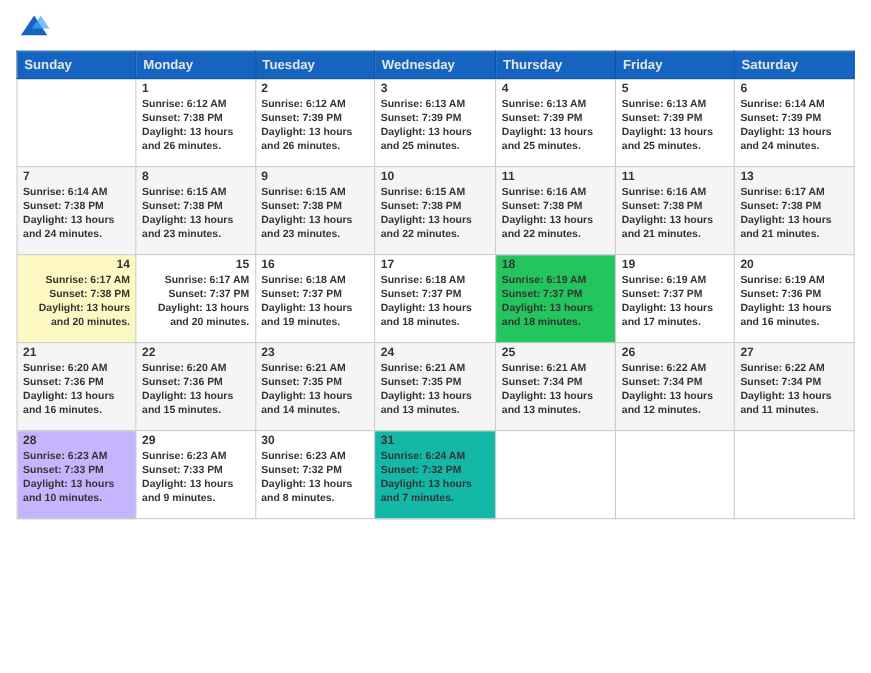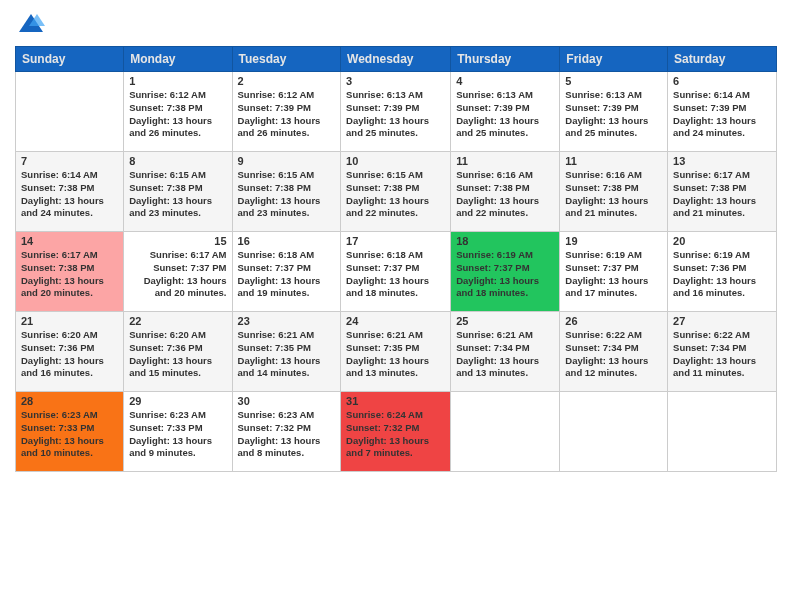--- a/index.html
+++ b/index.html
@@ -184,21 +184,21 @@
           <td style="background: rgb(245, 245, 245);">
             <span class="day-number">11</span>
             <div class="day-info">Sunrise: 6:16 AM<br>Sunset: 7:38 PM<br>Daylight: 13 hours and 21 minutes.</div>
           </td>
           <td style="background: rgb(245, 245, 245);">
             <span class="day-number">13</span>
             <div class="day-info">Sunrise: 6:17 AM<br>Sunset: 7:38 PM<br>Daylight: 13 hours and 21 minutes.</div>
           </td>
         </tr>
         <tr>
-          <td style="background: #fca5a5;">
+          <td style="background: #fef9c3; text-align: right;">
             <span class="day-number">14</span>
             <div class="day-info">Sunrise: 6:17 AM<br>Sunset: 7:38 PM<br>Daylight: 13 hours and 20 minutes.</div>
           </td>
           <td style="background: rgb(255, 255, 255); text-align: right;">
             <span class="day-number">15</span>
             <div class="day-info">Sunrise: 6:17 AM<br>Sunset: 7:37 PM<br>Daylight: 13 hours and 20 minutes.</div>
           </td>
           <td style="background: rgb(255, 255, 255); margin-left: 15px;">
             <span class="day-number">16</span>
             <div class="day-info">Sunrise: 6:18 AM<br>Sunset: 7:37 PM<br>Daylight: 13 hours and 19 minutes.</div>
@@ -244,33 +244,33 @@
           <td style="background: rgb(245, 245, 245);">
             <span class="day-number">26</span>
             <div class="day-info">Sunrise: 6:22 AM<br>Sunset: 7:34 PM<br>Daylight: 13 hours and 12 minutes.</div>
           </td>
           <td style="background: rgb(245, 245, 245);">
             <span class="day-number">27</span>
             <div class="day-info">Sunrise: 6:22 AM<br>Sunset: 7:34 PM<br>Daylight: 13 hours and 11 minutes.</div>
           </td>
         </tr>
         <tr>
-          <td style="background: #f97316;">
+          <td style="background: #c4b5fd;">
             <span class="day-number">28</span>
             <div class="day-info">Sunrise: 6:23 AM<br>Sunset: 7:33 PM<br>Daylight: 13 hours and 10 minutes.</div>
           </td>
           <td style="background: rgb(255, 255, 255);">
             <span class="day-number">29</span>
             <div class="day-info">Sunrise: 6:23 AM<br>Sunset: 7:33 PM<br>Daylight: 13 hours and 9 minutes.</div>
           </td>
           <td style="background: rgb(255, 255, 255);">
             <span class="day-number">30</span>
             <div class="day-info">Sunrise: 6:23 AM<br>Sunset: 7:32 PM<br>Daylight: 13 hours and 8 minutes.</div>
           </td>
-          <td style="background: #ef4444; margin-top: 20px;">
+          <td style="background: #14b8a6; margin-top: 20px;">
             <span class="day-number">31</span>
             <div class="day-info">Sunrise: 6:24 AM<br>Sunset: 7:32 PM<br>Daylight: 13 hours and 7 minutes.</div>
           </td>
           <td class="empty-cell"></td>
           <td class="empty-cell"></td>
           <td class="empty-cell"></td>
         </tr>
       </tbody>
   </table>
 </div>

